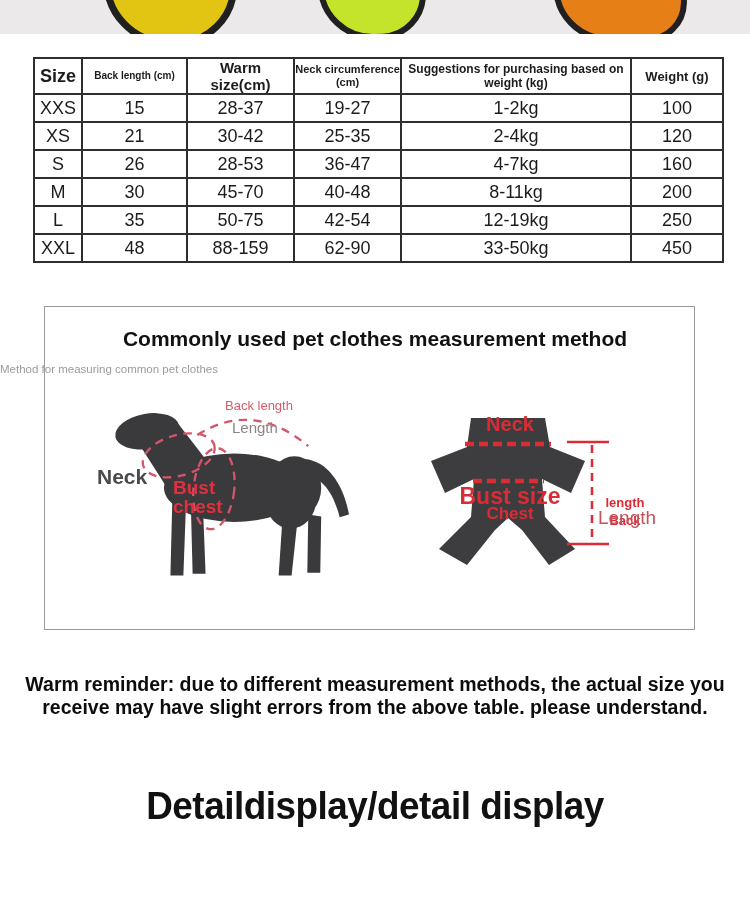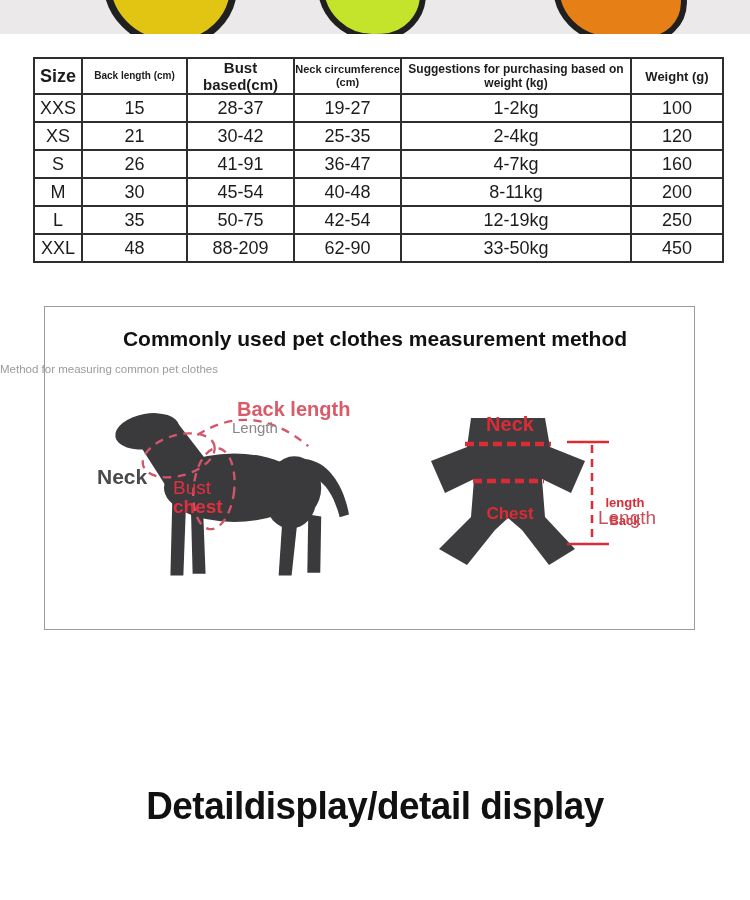--- a/index.html
+++ b/index.html
@@ -29,24 +29,24 @@
   th.h-neck{font-size:11px;font-weight:600;color:#8d8d8d;line-height:1.2;}
   th.h-sugg{font-size:12px;font-weight:bold;line-height:1.2;}
   th.h-weight{font-size:13px;font-weight:bold;color:#7a7a7a;}
   td.c-size{font-size:16px;}
   table.size-table td{font-size:18px;font-weight:400;}
   
   .measure-box{position:absolute;left:44px;top:306px;width:649px;height:322px;border:1px solid #9a9a9a;background:#fff;}
   .box-title{position:absolute;left:0;top:327px;width:100%;text-align:center;font-size:21px;font-weight:bold;color:#111;letter-spacing:0px;}
   .box-subtitle{position:absolute;left:0;top:363px;width:100%;font-size:11.5px;color:#9b9b9b;}
   .diagram-label{position:absolute;white-space:nowrap;}
-  .lbl-backlength{left:225px;top:398px;font-size:20px;font-weight:bold;color:#dc5a68;margin-left:12px;}
+  .lbl-backlength{left:225px;top:398px;font-size:13px;font-weight:normal;color:#dc5a68;}
   .lbl-length-dog{left:232px;top:419px;font-size:15px;color:#8d8388;}
   .lbl-neck-dog{left:97px;top:465px;font-size:21px;font-weight:bold;color:#4a4a4c;}
-  .lbl-bust-dog{left:173px;top:477px;font-size:19px;font-weight:normal;color:#e0303f;}
+  .lbl-bust-dog{left:173px;top:477px;font-size:19px;font-weight:bold;color:#e0303f;}
   .lbl-chest-dog{left:173px;top:496px;font-size:19px;font-weight:bold;color:#e0303f;}
   .lbl-neck-garment{left:465px;top:413px;width:90px;text-align:center;font-size:20px;font-weight:bold;color:#d92c35;}
   .lbl-bustsize-garment{left:440px;top:483px;width:140px;text-align:center;font-size:23px;font-weight:bold;color:#d92c35;}
   .lbl-chest-garment{left:465px;top:504px;width:90px;text-align:center;font-size:17px;font-weight:bold;color:#d92c35;}
   .lbl-back-measure{left:600px;top:483px;width:50px;text-align:center;font-size:13px;font-weight:bold;color:#d92c35;line-height:1.0;margin-top:31px;}
   .lbl-lengthsmall-measure{left:598px;top:495px;width:54px;text-align:center;font-size:13px;font-weight:bold;color:#d92c35;}
   .lbl-length-measure{left:596px;top:507px;width:62px;text-align:center;font-size:19px;color:#c4525c;}
   .svg-abs{position:absolute;}
   
   .warm-reminder{position:absolute;left:0;top:673px;width:100%;text-align:center;font-size:19.5px;font-weight:bold;color:#0d0d0d;line-height:23px;}
@@ -69,21 +69,21 @@
         <col style="width:105px">
         <col style="width:107px">
       <col style="width:107px">
         <col style="width:230px">
         <col style="width:92px">
     </colgroup>
     <thead>
       <tr>
         <th class="h-size">Size</th>
         <th class="h-back">Back length (cm)</th>
-        <th class="h-bust">Bust based(cm)</th>
+        <th class="h-bust">Warm size(cm)</th>
         <th class="h-neck">Neck circumference (cm)</th>
         <th class="h-sugg">Suggestions for purchasing based on weight (kg)</th>
         <th class="h-weight">Weight (g)</th>
       </tr>
     </thead>
     <tbody>
       <tr>
         <td class="c-size">XXS</td>
         <td>15</td>
         <td>28-37</td>
@@ -95,45 +95,45 @@
         <td class="c-size">XS</td>
         <td>21</td>
         <td>30-42</td>
         <td>25-35</td>
         <td>2-4kg</td>
         <td>120</td>
       </tr>
       <tr>
         <td class="c-size">S</td>
         <td>26</td>
-        <td>41-91</td>
+        <td>28-53</td>
         <td>36-47</td>
         <td>4-7kg</td>
         <td>160</td>
       </tr>
       <tr>
         <td class="c-size">M</td>
         <td>30</td>
-        <td>45-54</td>
+        <td>45-70</td>
         <td>40-48</td>
         <td>8-11kg</td>
         <td>200</td>
       </tr>
       <tr>
         <td class="c-size">L</td>
         <td>35</td>
         <td>50-75</td>
         <td>42-54</td>
         <td>12-19kg</td>
         <td>250</td>
       </tr>
       <tr>
         <td class="c-size">XXL</td>
         <td>48</td>
-        <td>88-209</td>
+        <td>88-159</td>
         <td>62-90</td>
         <td>33-50kg</td>
         <td>450</td>
       </tr>
     </tbody>
   </table>
 
   <div class="measure-box"></div>
   <div class="box-title">Commonly used pet clothes measurement method</div>
   <div class="box-subtitle">Method for measuring common pet clothes</div>
@@ -173,21 +173,26 @@
   </svg>
 
   <svg class="svg-abs" style="left:563px;top:437px;" width="48" height="112" viewBox="0 0 48 112">
     <g stroke="#d92c35" stroke-width="2.5" fill="none">
       <line x1="4" y1="5" x2="46" y2="5"></line>
       <line x1="4" y1="107" x2="46" y2="107"></line>
       <line x1="29" y1="8" x2="29" y2="104" stroke-dasharray="8 6"></line>
     </g>
   </svg>
   <div class="diagram-label lbl-neck-garment">Neck</div>
+  <div class="diagram-label lbl-bustsize-garment">Bust size</div>
   <div class="diagram-label lbl-chest-garment">Chest</div>
   <div class="diagram-label lbl-back-measure">Back</div>
   <div class="diagram-label lbl-lengthsmall-measure">length</div>
   <div class="diagram-label lbl-length-measure">Length</div>
 
+  <div class="warm-reminder">
+    <div>Warm reminder: due to different measurement methods, the actual size you</div>
+    <div>receive may have slight errors from the above table. please understand.</div>
+  </div>
 
   <div class="detail-heading">Detaildisplay/detail display</div>
 
 </div>
 
 </body></html>

